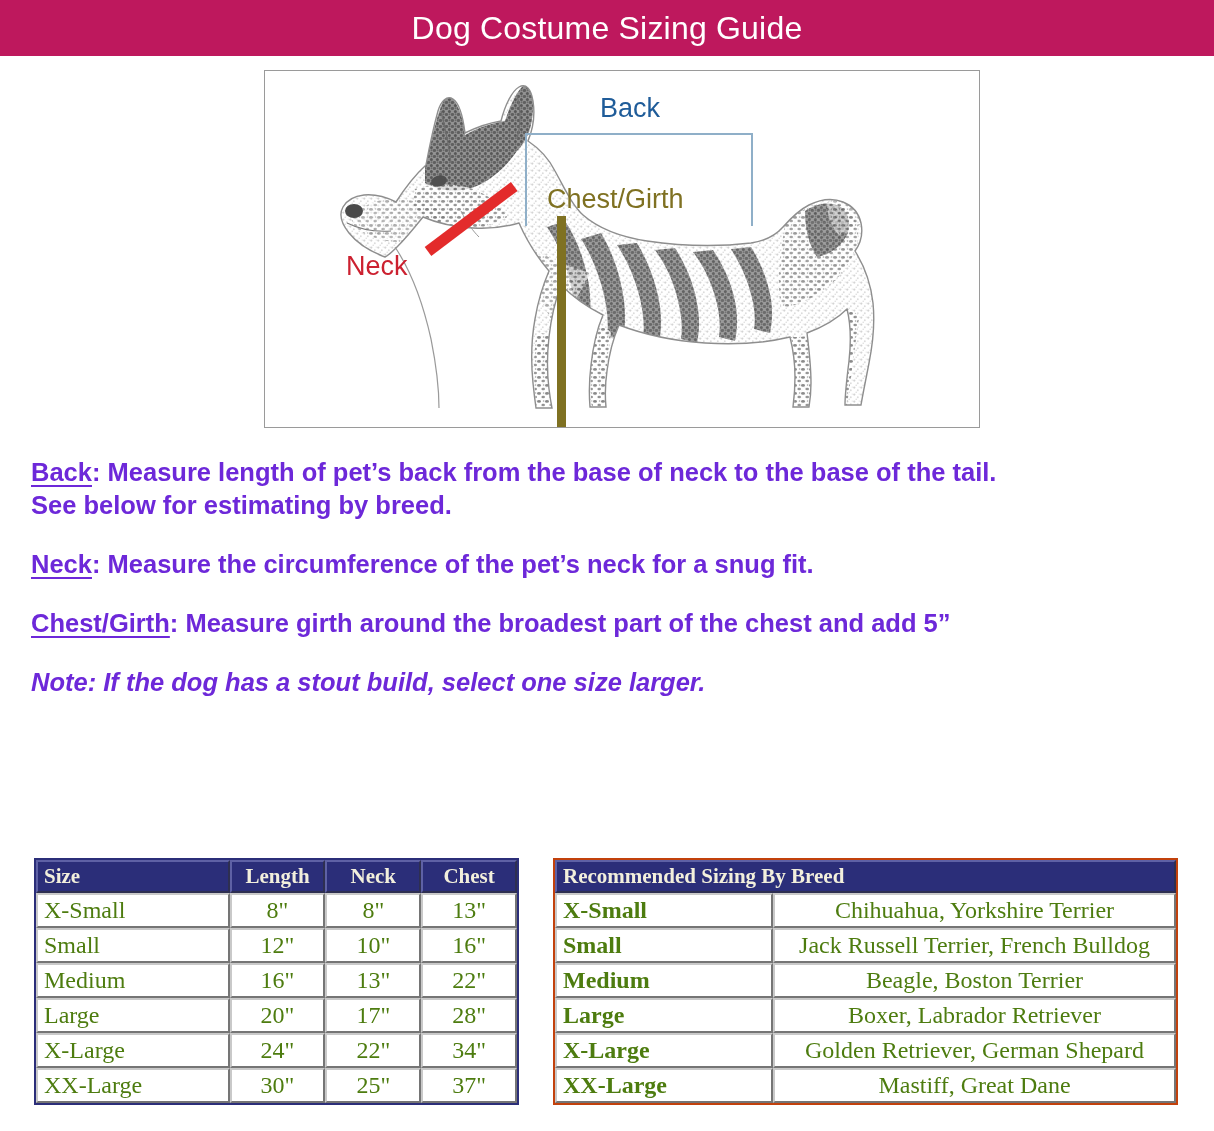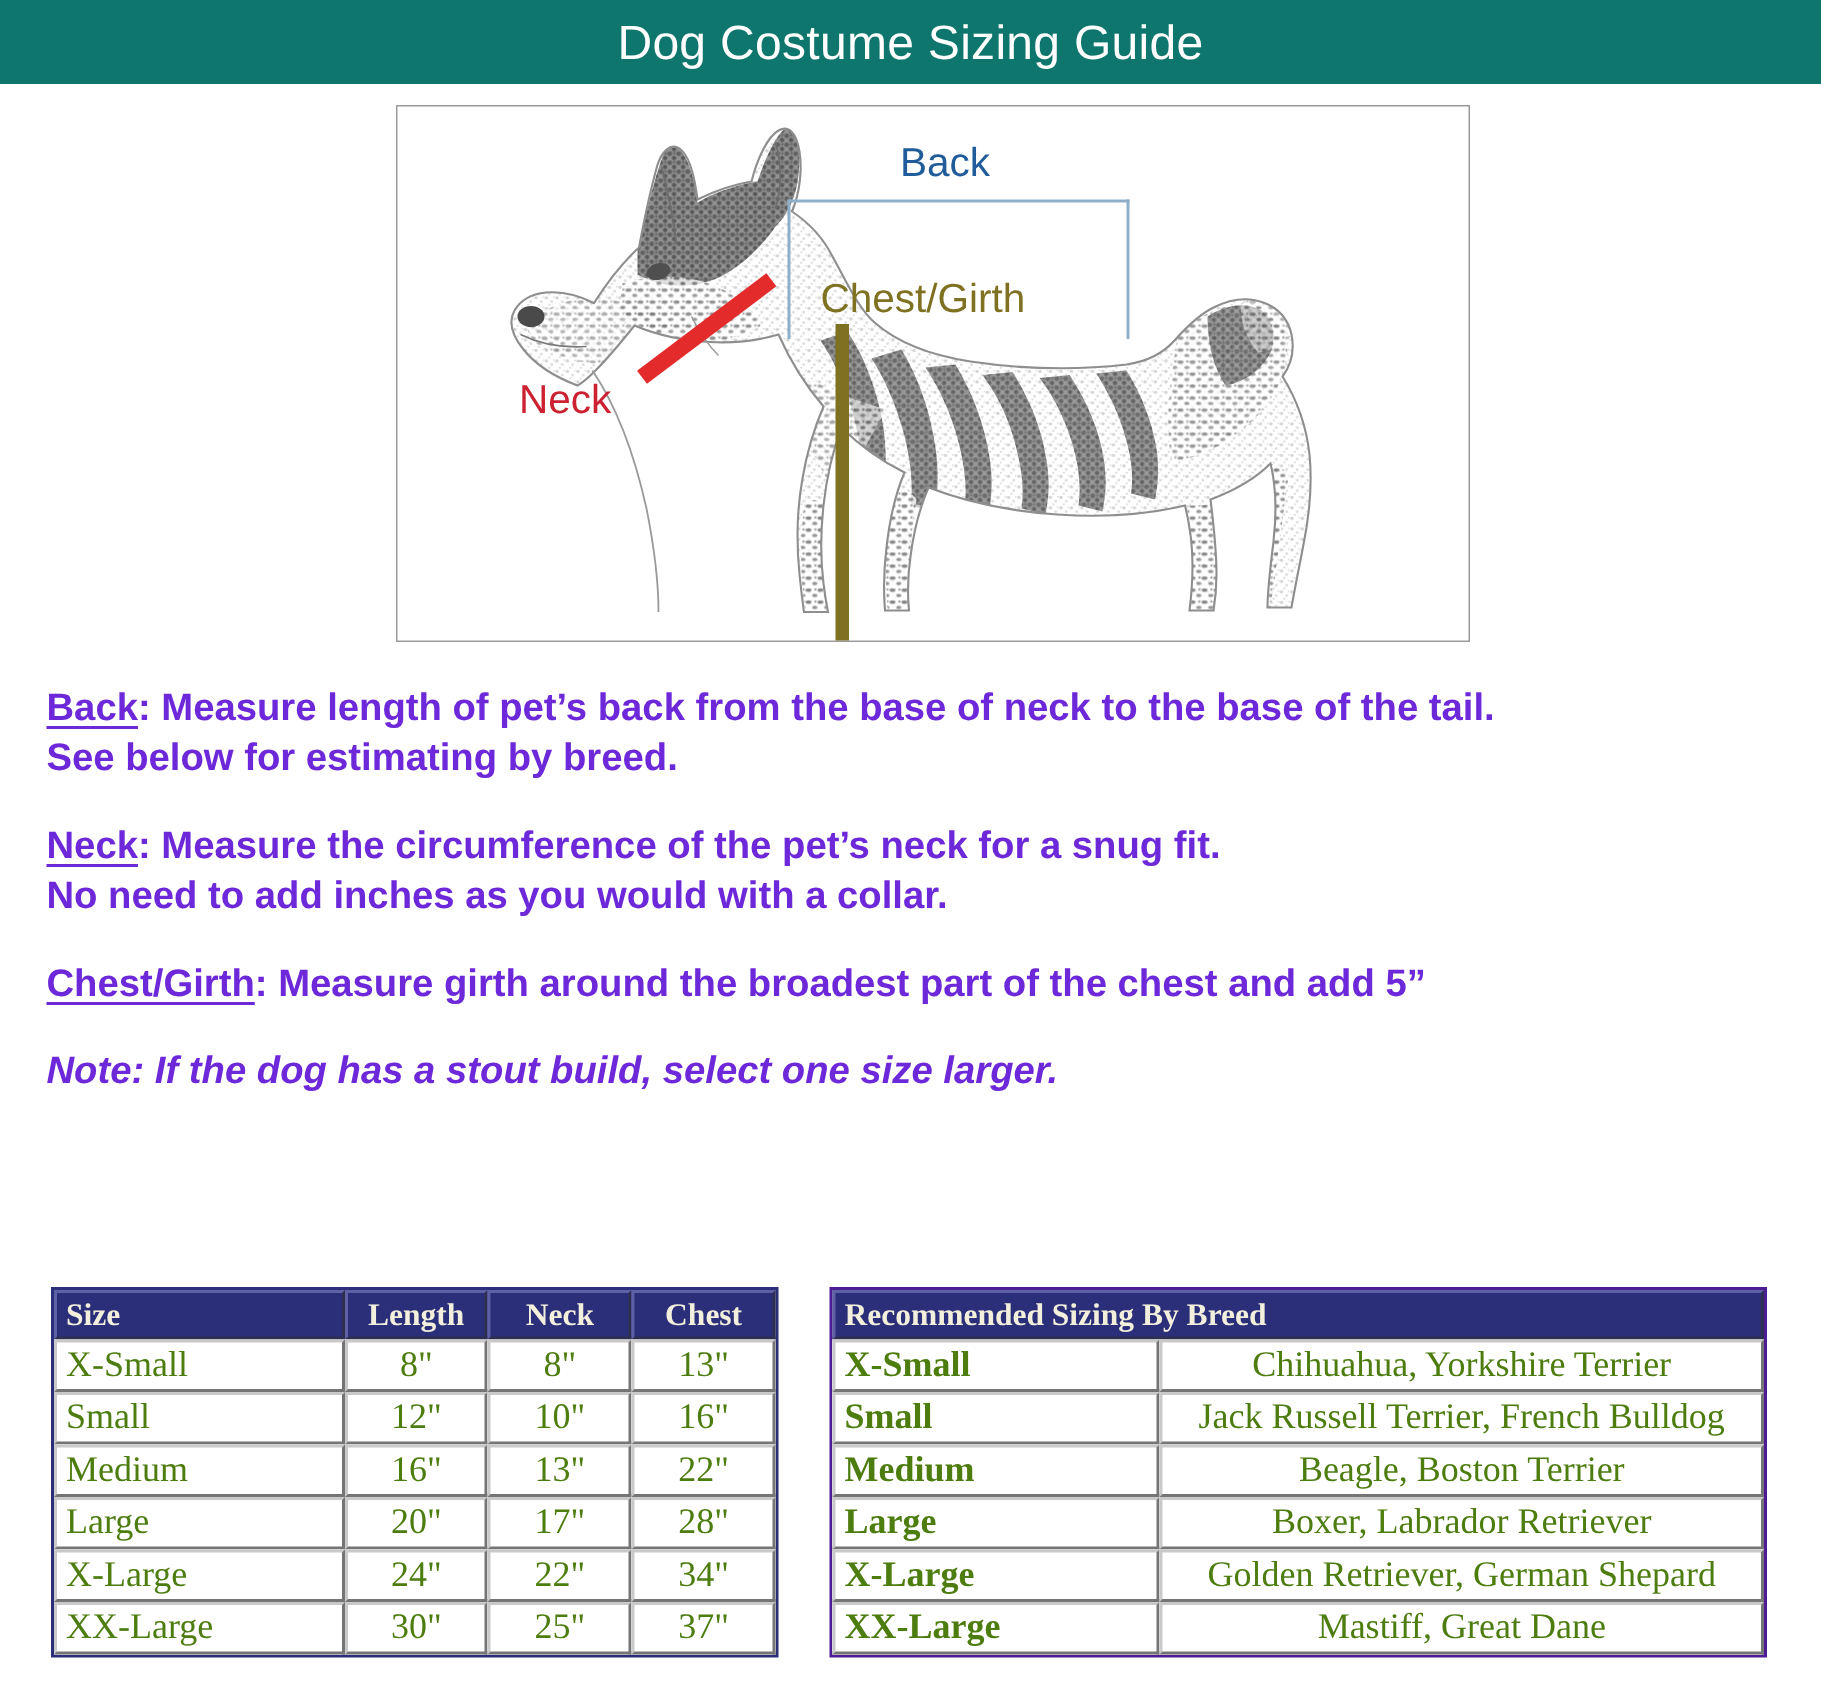--- a/index.html
+++ b/index.html
@@ -12,21 +12,21 @@
     height: 1131px;
     font-family: "Liberation Sans", sans-serif;
     overflow: hidden;
     position: relative;
   }
 
   
   .header-banner {
     width: 1214px;
     height: 56px;
-    background: #0f766e;
+    background: #be185d;
     display: flex;
     align-items: center;
     justify-content: center;
     box-sizing: border-box;
   }
   .header-title {
     color: #ffffff;
     font-size: 32px;
     font-weight: 400;
     letter-spacing: 0.2px;
@@ -193,21 +193,21 @@
   table.size-table th.c-neck,
   table.size-table th.c-chest { width: 94px; text-align: center; }
   table.size-table td.v-size { text-align: left; }
   table.size-table td.v-num { text-align: center; }
 
   
   .table-right-wrap {
     position: absolute;
     left: 553px;
     top: 0;
-    border: 2px solid #4c1d95;
+    border: 2px solid #c2410c;
     box-sizing: border-box;
   }
   table.breed-table { width: 621px; }
   table.breed-table td.b-size {
     width: 218px;
     font-weight: bold;
   }
   table.breed-table td.b-breeds { text-align: center; }
   table.breed-table thead th { text-align: left; }
 </style>
@@ -439,21 +439,20 @@
 
 <div class="body-text">
 
   <p class="para">
     <span class="lead">Back</span><span>: Measure length of pet’s back from the base of neck to the base of the tail.</span><br>
     <span>See below for estimating by breed.</span>
   </p>
 
   <p class="para">
     <span class="lead">Neck</span><span>: Measure the circumference of the pet’s neck for a snug fit.</span><br>
-    <span>No need to add inches as you would with a collar.</span>
   </p>
 
   <p class="para">
     <span class="lead">Chest/Girth</span><span>: Measure girth around the broadest part of the chest and add 5”</span>
   </p>
 
   <p class="para note">
     <span>Note: If the dog has a stout build, select one size larger.</span>
   </p>
 </div>

